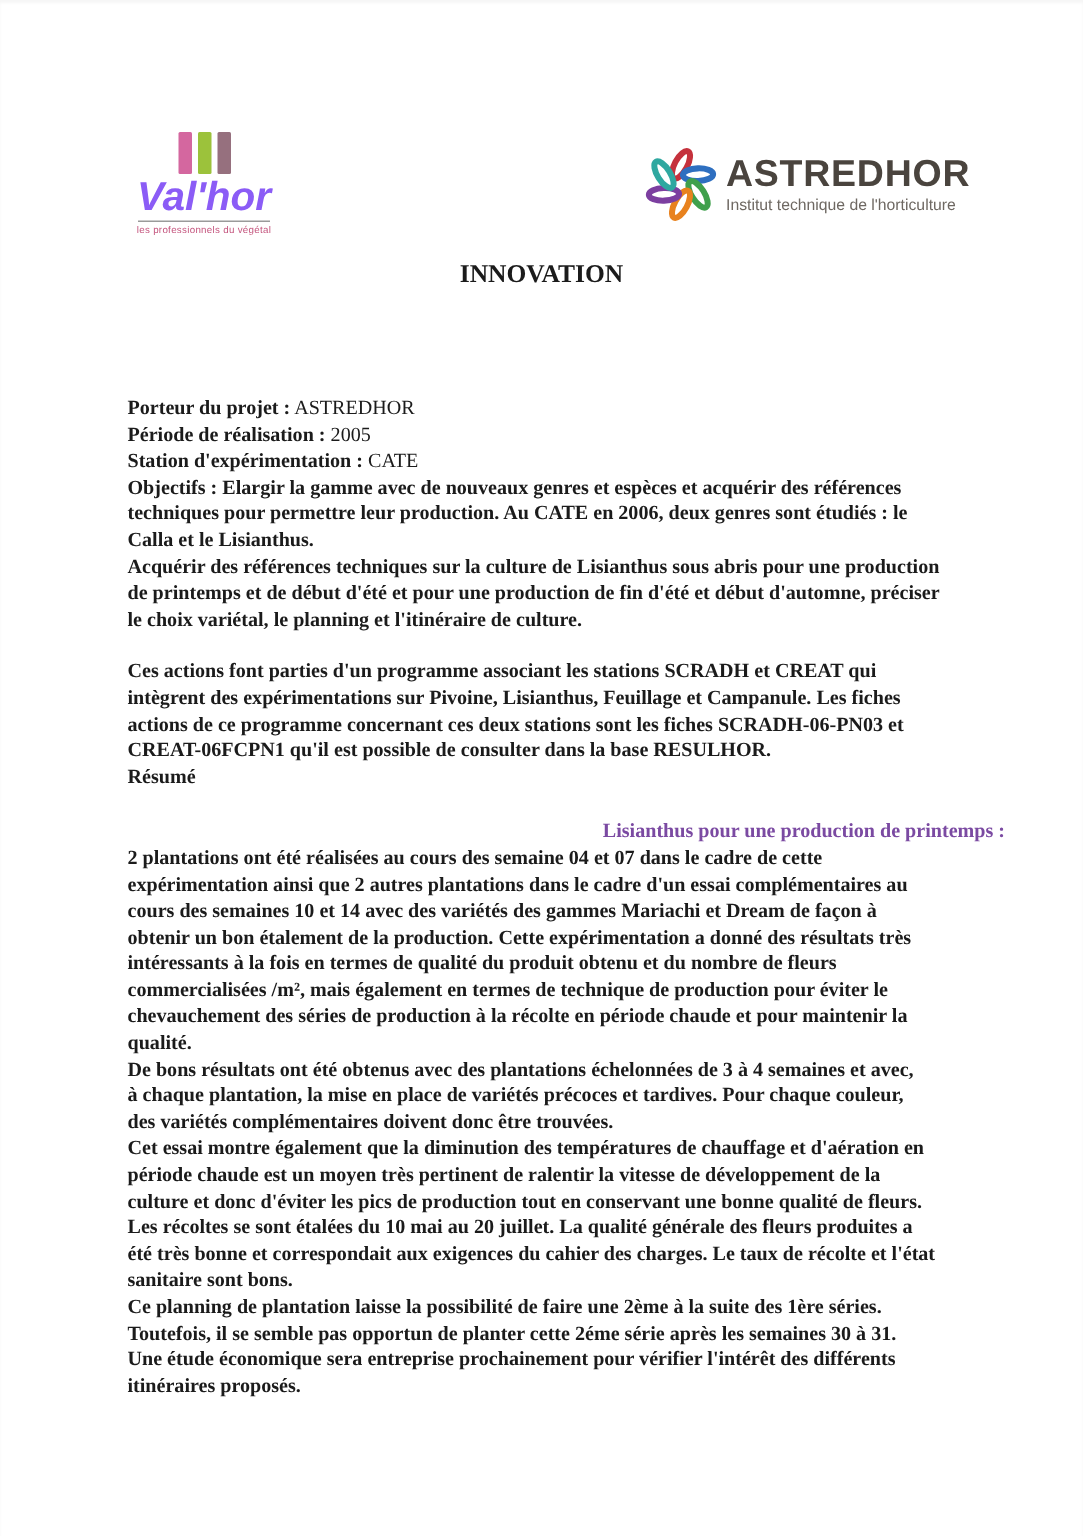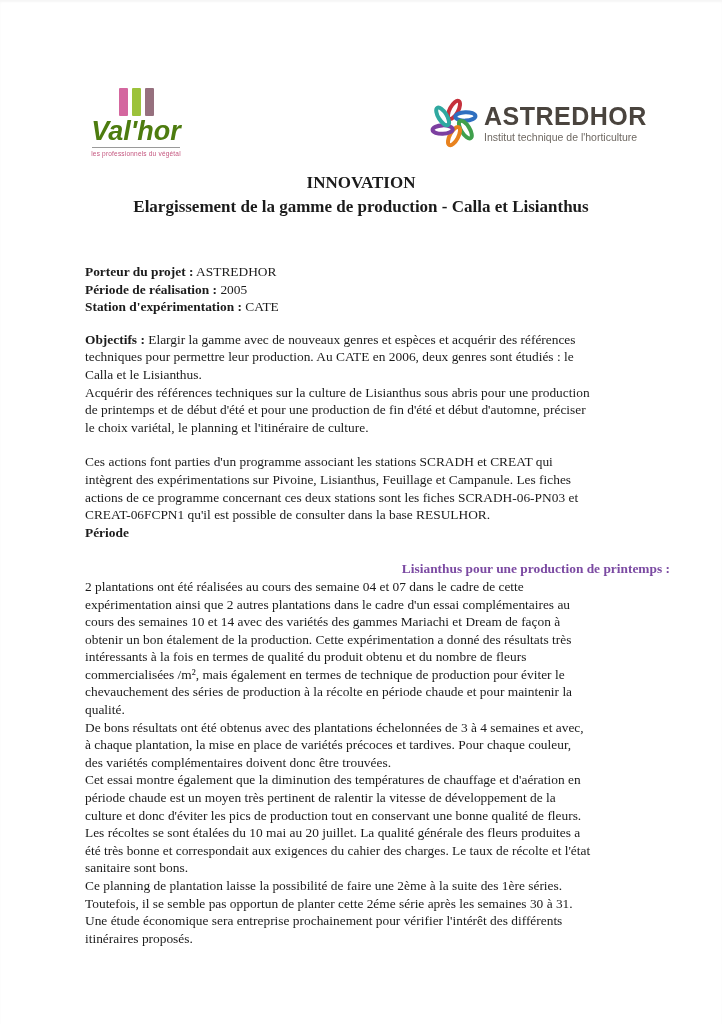--- a/index.html
+++ b/index.html
@@ -12,21 +12,21 @@
 
   
   .header { position:absolute; top:88px; left:0; width:100%; height:80px; }
 
   .valhor { position:absolute; left:90px; top:0; width:92px; text-align:center; }
   .stripes { display:flex; justify-content:center; gap:4px; height:28px; margin-bottom:1px; }
   .stripe { width:9px; height:28px; border-radius:1px; }
   .valhor-name {
     font-family:"Liberation Sans","DejaVu Sans",sans-serif;
     font-style:italic; font-weight:bold; font-size:27px; line-height:1.05;
-    color:#4d7c0f;
+    color:#8b5cf6;
   }
   .valhor-rule { height:1px; background:#9a9a9a; margin:2px 2px 2px; }
   .valhor-tagline {
     font-family:"Liberation Sans","DejaVu Sans",sans-serif;
     font-size:6.5px; color:#C4557E; letter-spacing:0.2px; white-space:nowrap;
   }
 
   .astredhor { position:absolute; left:426px; top:2px; display:flex; align-items:center; }
   .flower { width:56px; height:66px; flex:0 0 auto; }
   .astredhor-textcol { margin-left:2px; }
@@ -40,23 +40,23 @@
   }
 
   
   .titleblock {
     position:absolute; top:171px; left:0; width:100%;
     text-align:center; font-weight:bold; font-size:17px; line-height:24px;
   }
 
   
   .content { position:absolute; left:85px; top:263px; width:585px; font-size:13.4px; line-height:17.6px; }
-  .meta { margin-bottom:15px; }
+  .meta { }
   .meta-row b { font-weight:bold; }
-  .para { margin:0; white-space:pre; }
+  .para { margin:0; white-space:pre;font-weight:bold; }
   .para-objectifs { margin-bottom:17px; }
   .para-program { }
   .resume-heading { font-size:13.4px; font-weight:bold; margin:0 0 19px 0; }
   .section-heading { font-size:13.4px; font-weight:bold; margin:0; color:#7B4AA2; }
 </style>
 </head>
 <body>
 
 <div class="page">
 
@@ -87,21 +87,20 @@
       <div class="astredhor-textcol">
         <div class="astredhor-name">ASTREDHOR</div>
         <div class="astredhor-sub">Institut technique de l'horticulture</div>
       </div>
     </div>
 
   </div>
 
   <div class="titleblock">
     <div>INNOVATION</div>
-    <div>Elargissement de la gamme de production - Calla et Lisianthus</div>
   </div>
 
   <div class="content">
 
     <div class="meta">
       <div class="meta-row"><b>Porteur du projet :</b> <span>ASTREDHOR</span></div>
       <div class="meta-row"><b>Période de réalisation :</b> <span>2005</span></div>
       <div class="meta-row"><b>Station d'expérimentation :</b> <span>CATE</span></div>
     </div>
 
@@ -110,21 +109,21 @@
 Calla et le Lisianthus.
 Acquérir des références techniques sur la culture de Lisianthus sous abris pour une production
 de printemps et de début d'été et pour une production de fin d'été et début d'automne, préciser
 le choix variétal, le planning et l'itinéraire de culture.</span></p>
 
     <p class="para para-program">Ces actions font parties d'un programme associant les stations SCRADH et CREAT qui
 intègrent des expérimentations sur Pivoine, Lisianthus, Feuillage et Campanule. Les fiches
 actions de ce programme concernant ces deux stations sont les fiches SCRADH-06-PN03 et
 CREAT-06FCPN1 qu'il est possible de consulter dans la base RESULHOR.</p>
 
-    <h3 class="resume-heading">Période</h3>
+    <h3 class="resume-heading">Résumé</h3>
 
     <h4 class="section-heading" style="color: rgb(123, 74, 162); text-align: right;">Lisianthus pour une production de printemps :</h4>
 
     <p class="para">2 plantations ont été réalisées au cours des semaine 04 et 07 dans le cadre de cette
 expérimentation ainsi que 2 autres plantations dans le cadre d'un essai complémentaires au
 cours des semaines 10 et 14 avec des variétés des gammes Mariachi et Dream de façon à
 obtenir un bon étalement de la production. Cette expérimentation a donné des résultats très
 intéressants à la fois en termes de qualité du produit obtenu et du nombre de fleurs
 commercialisées /m², mais également en termes de technique de production pour éviter le
 chevauchement des séries de production à la récolte en période chaude et pour maintenir la

